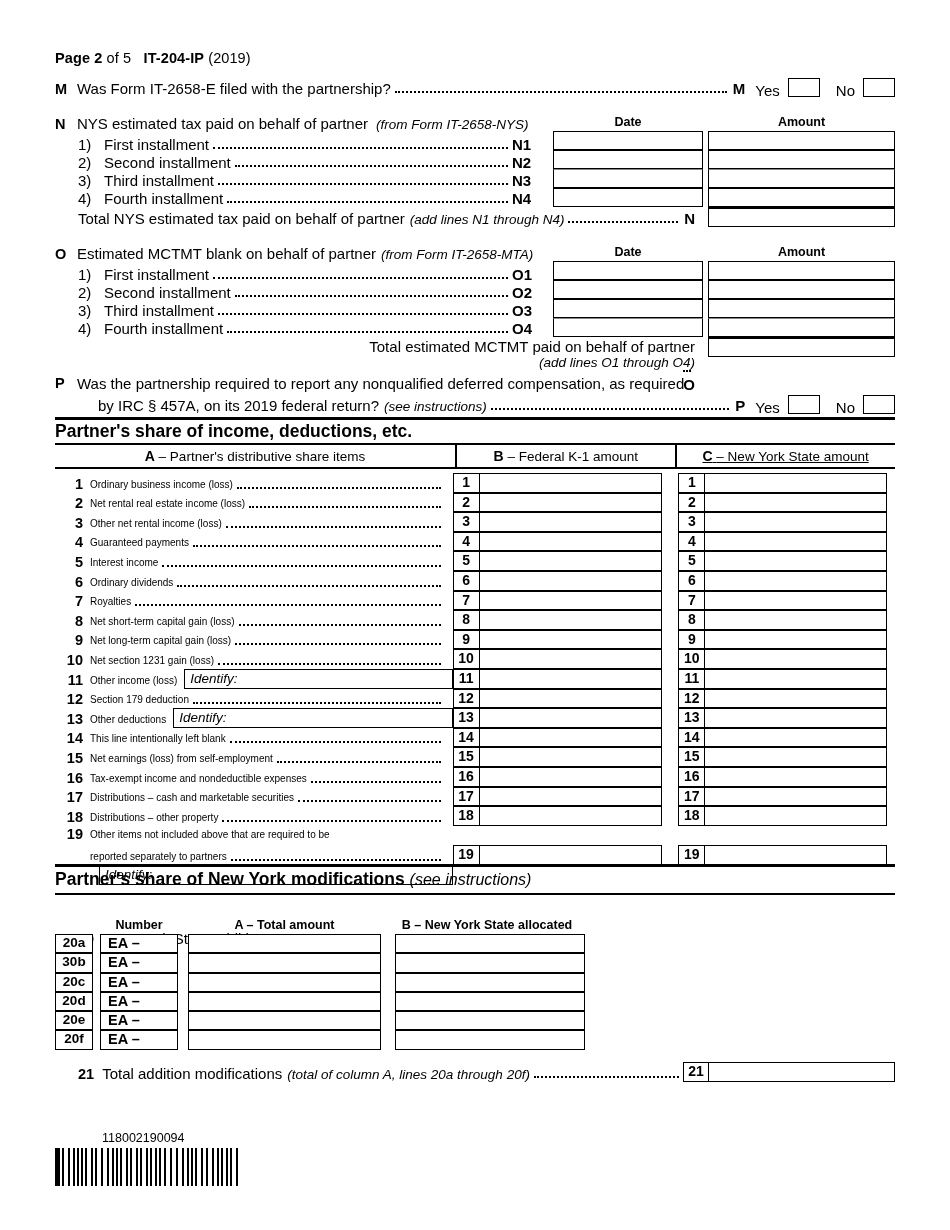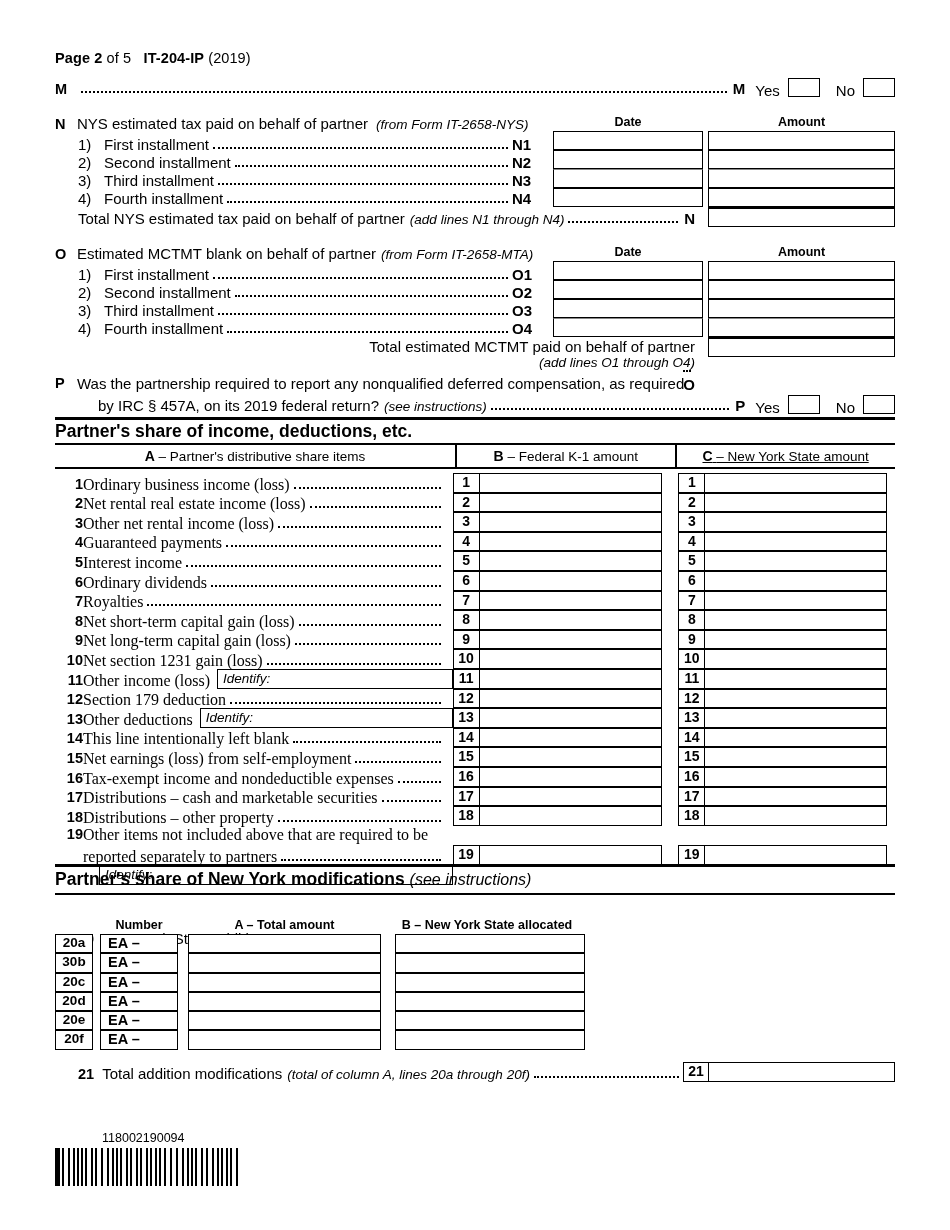--- a/index.html
+++ b/index.html
@@ -58,21 +58,21 @@
   .th{font-size:13.5px;text-align:center;}
   .th .b{font-weight:bold;font-size:14px;}
   .thA{width:400px;}
   .thSep{width:1.8px;background:#000;height:22px;}
   .thB{width:218px;}
   .thC{width:218px;text-decoration:underline;}
 
   .trow{display:flex;align-items:center;height:19.6px;font-size:14.5px;}
   .cA{width:400px;display:flex;align-items:flex-end;height:19.6px;box-sizing:border-box;padding-left:4px;}
   .num{font-weight:bold;width:24px;text-align:right;flex:0 0 24px;font-size:14.5px;line-height:17px;}
-  .lbl{white-space:nowrap;font-size:16px;line-height:17px;font-family:Liberation Serif, serif;}
+  .lbl{margin-left:7px;white-space:nowrap;font-size:10px;line-height:17px;}
   .gap{width:8px;flex:0 0 8px;}
   .cellnum{
      width:26px;flex:0 0 26px;border:1.3px solid #000;border-right:none;
      height:19.6px;box-sizing:border-box;text-align:center;font-weight:bold;
      font-size:14px;line-height:17px;background:#fff;
   }
   .cellin{
      flex:1 1 auto;border:1.3px solid #000;height:19.6px;box-sizing:border-box;background:#fff;
   }
   .cBwrap{width:218px;display:flex;}
@@ -110,20 +110,21 @@
     <span class="b">2</span>
     <span>of</span>
     <span>5</span>
     &nbsp;&nbsp;<span class="b">IT-204-IP</span>
     <span>(2019)</span>
   </div>
 
   <div class="sec" style="left:55px;top:78px;width:840px;">
     <div class="qline">
       <span class="letter">M</span>
+      <span class="qtext">Was Form IT-2658-E filed with the partnership?</span>
       <span class="dots"></span>
       <span class="b" style="margin:0 10px 0 2px;">M</span>
       <span style="margin-bottom:-2px;">Yes</span>
       <span class="ynbox" style="margin:0 16px 0 8px;"></span>
       <span style="margin-bottom:-2px;">No</span>
       <span class="ynbox" style="margin:0 0 0 8px;"></span>
     </div>
   </div>
 
   <div class="sec" style="left:55px;top:115px;width:480px;">

